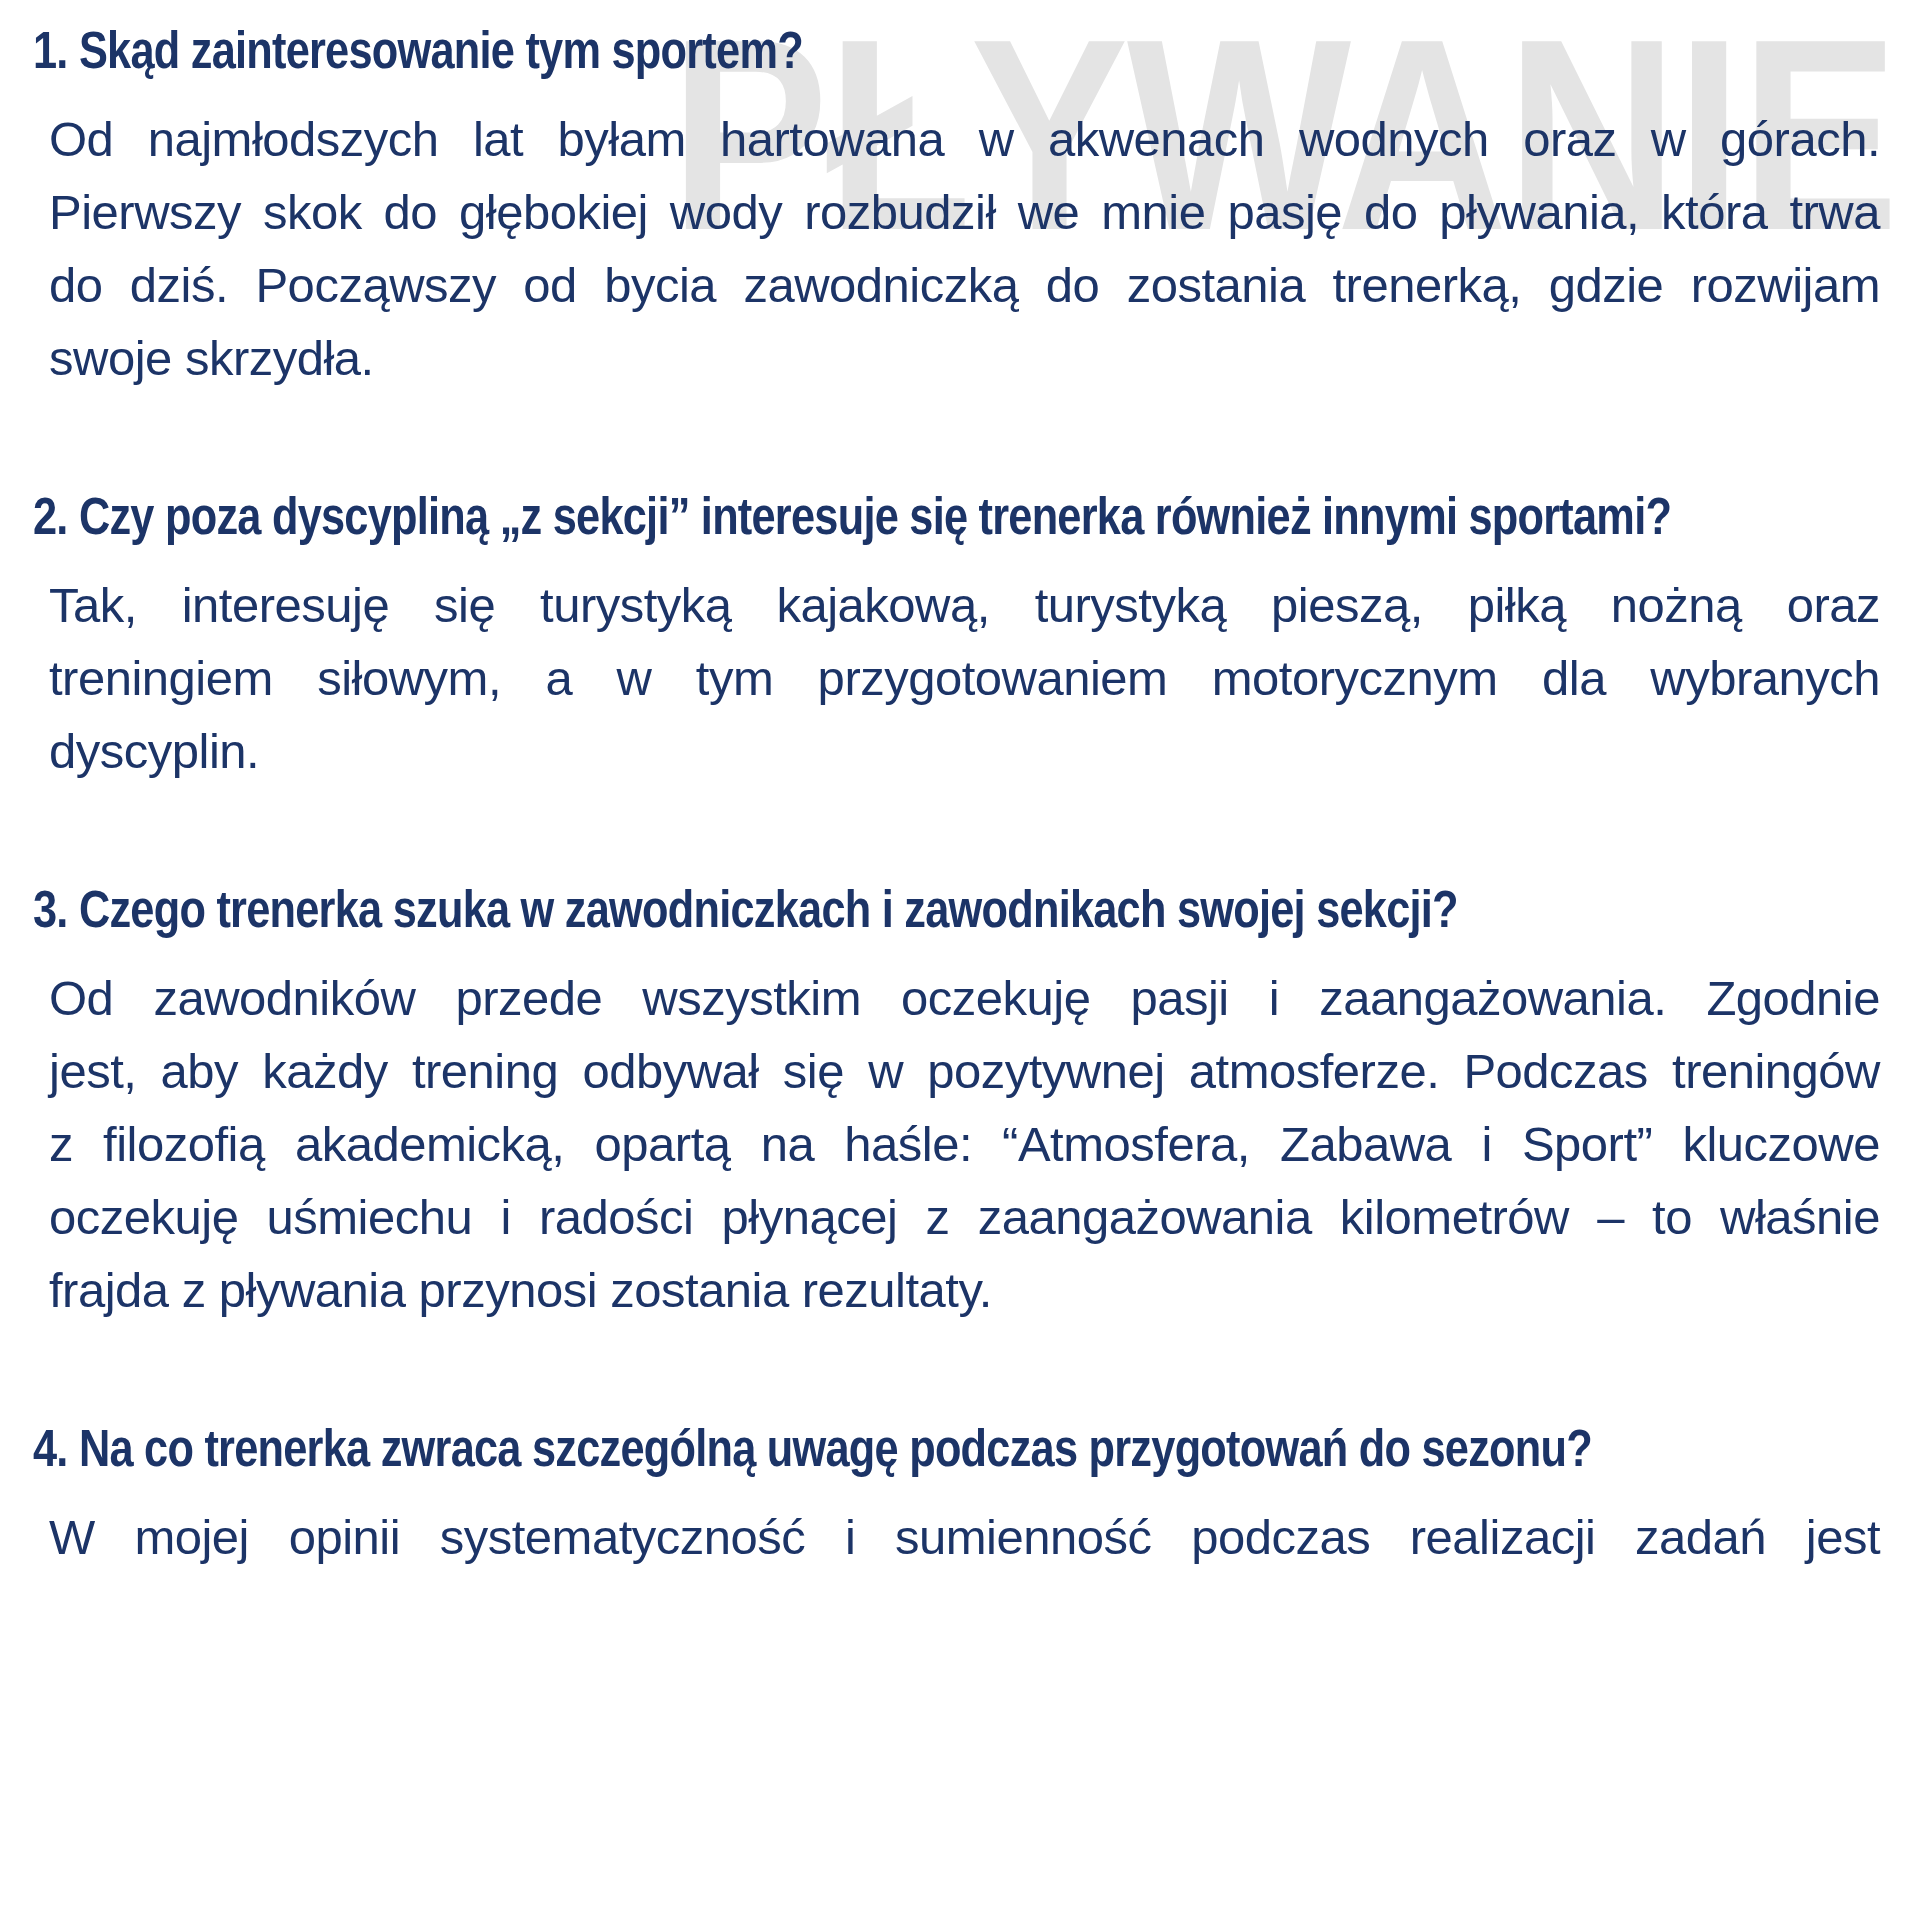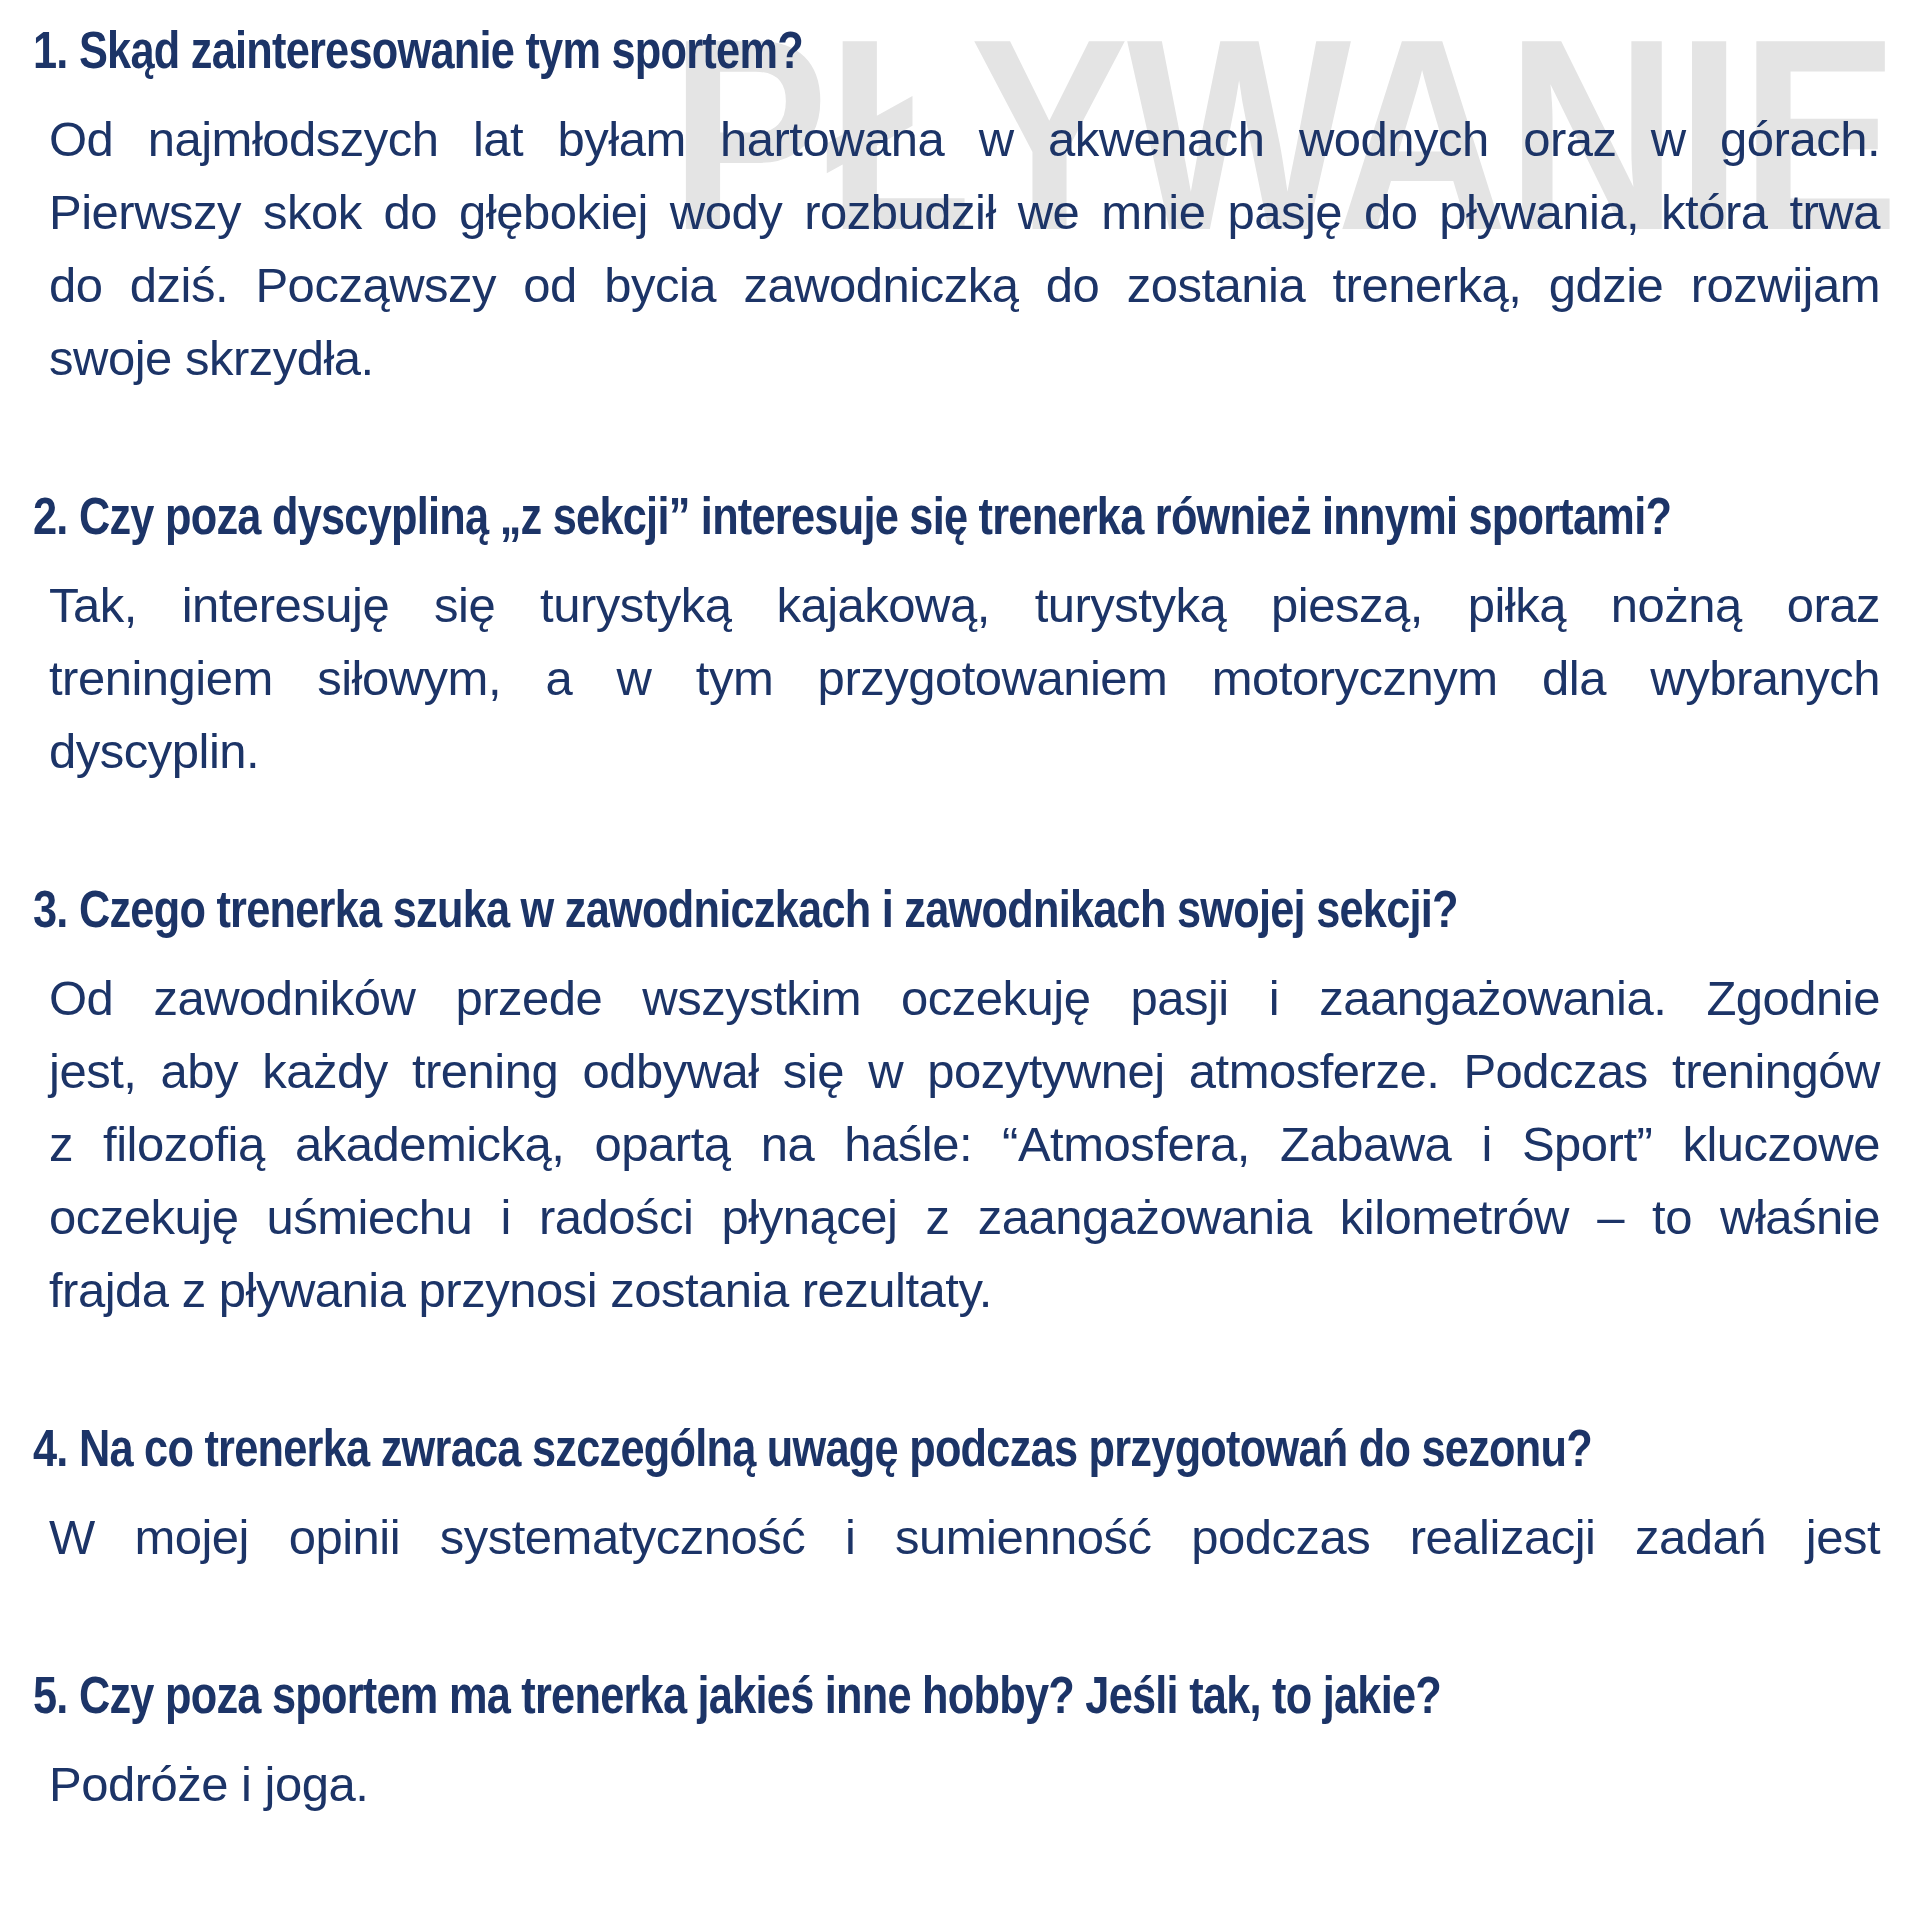--- a/index.html
+++ b/index.html
@@ -98,21 +98,15 @@
     </div>
   </section>
 
   <section>
     <h2 class="q">4. Na co trenerka zwraca szczególną uwagę podczas przygotowań do sezonu?</h2>
     <div class="a">
       <div class="line">W mojej opinii systematyczność i sumienność podczas realizacji zadań jest</div>
     </div>
   </section>
 
-  <section>
-    <h2 class="q">5. Czy poza sportem ma trenerka jakieś inne hobby? Jeśli tak, to jakie?</h2>
-    <div class="a">
-      <div class="line last">Podróże i joga.</div>
-    </div>
-  </section>
 
 </main>
 
 
 </body></html>

